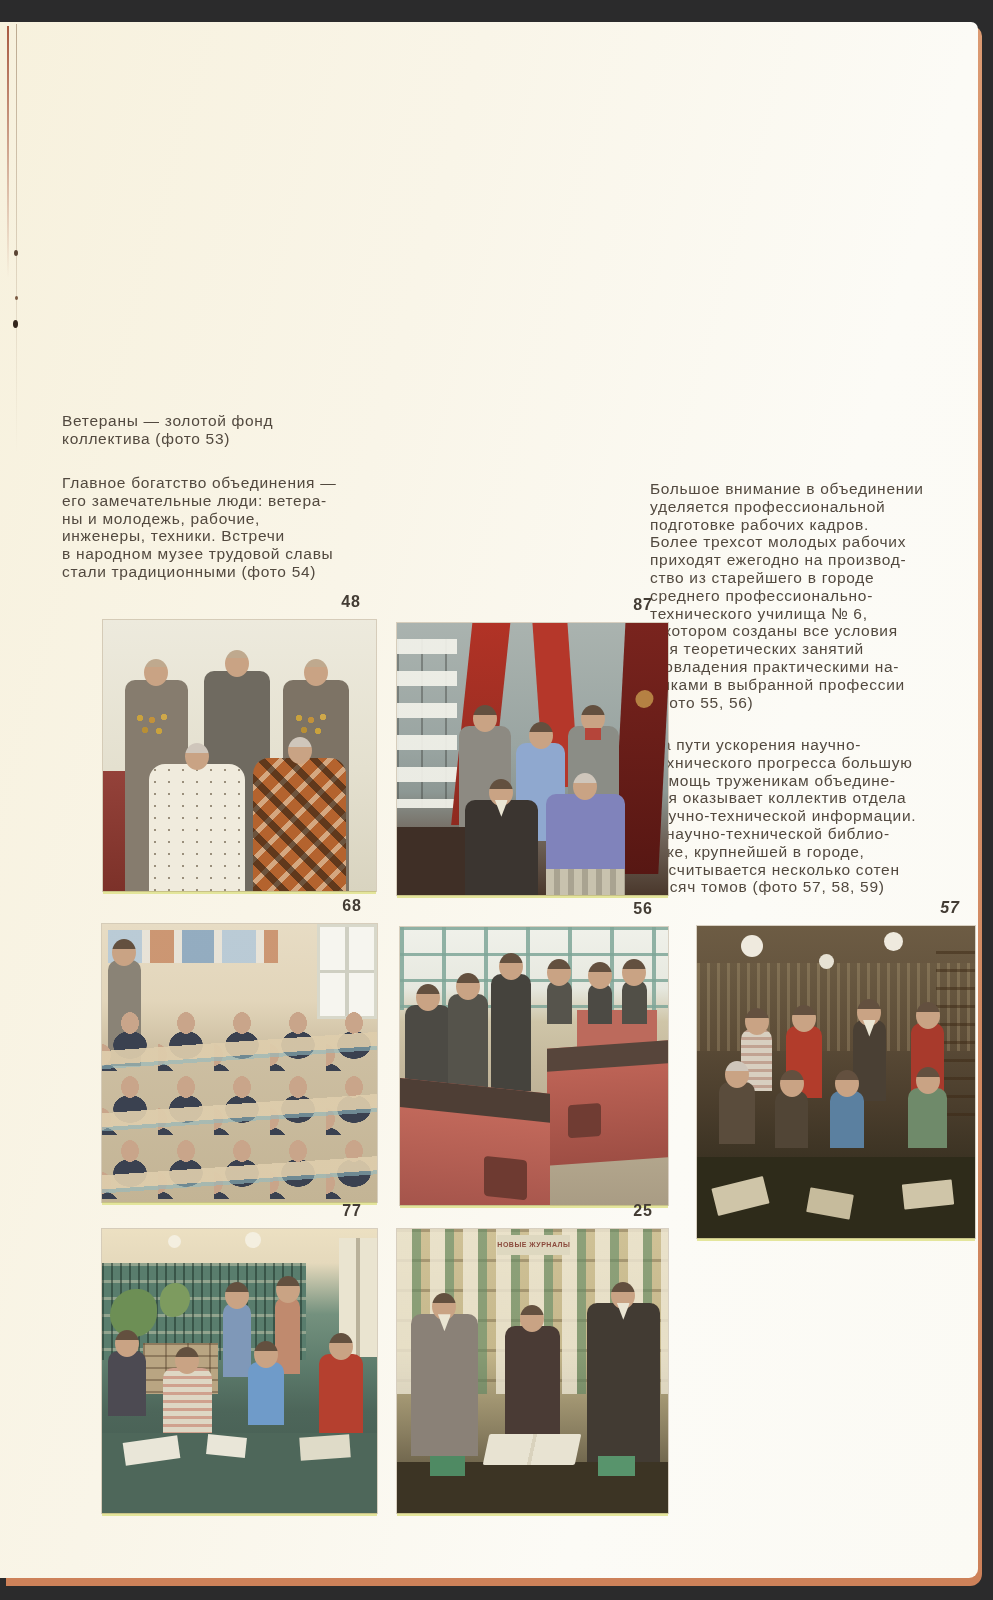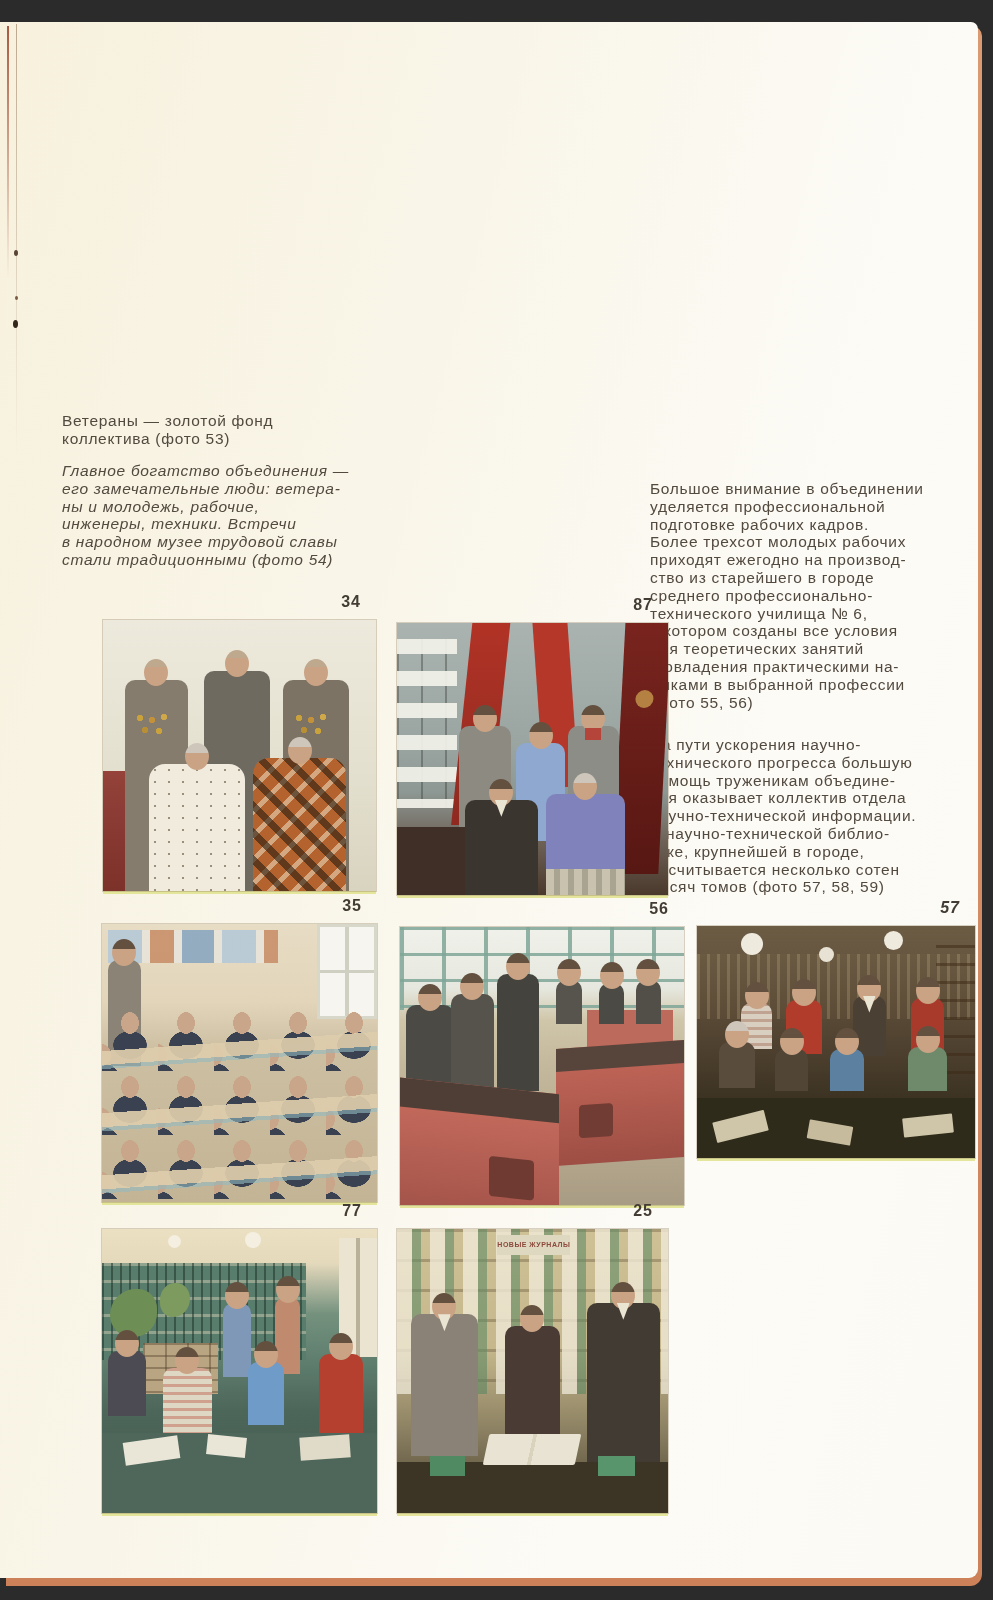--- a/index.html
+++ b/index.html
@@ -32,21 +32,21 @@
   .speck.s2{left:15px;top:296px;width:3px;height:4px;background:#7a5a42;}
   .speck.s3{left:13px;top:320px;width:5px;height:8px;background:#33261d;}
 
   
   .txt{
     position:absolute;white-space:pre-line;
     font-size:15.5px;line-height:17.8px;letter-spacing:.7px;
     color:#52493f;
   }
   #caption53{left:62px;top:412px;width:310px;}
-  #paraLeft{left:62px;top:462px;width:330px;font-style:italic;}
+  #paraLeft{left:62px;top:474px;width:330px;}
   #paraRight1{left:650px;top:480px;width:300px;}
   #paraRight2{left:650px;top:736px;width:300px;}
 
   
   .fig{position:absolute;}
   .fig .num{
     position:absolute;top:-27px;right:15px;
     font-size:16px;font-weight:700;letter-spacing:1px;color:#433c34;
   }
   .canvas{
@@ -75,22 +75,22 @@
   .shirt::after{
     content:"";position:absolute;top:0;left:50%;transform:translateX(-50%);
     width:13px;height:17px;background:#eae5d3;
     clip-path:polygon(0 0,100% 0,50% 100%);
   }
 
   
   #f53{left:63px;top:604px;width:273px;height:271px;}
   #f54{left:357px;top:607px;width:271px;height:272px;}
   #f55{left:62px;top:908px;width:275px;height:278px;}
-  #f56{left:360px;top:911px;width:268px;height:278px;padding-left:16px;}
-  #f57{left:657px;top:910px;width:278px;height:232px;font-style:italic;}
+  #f56{left:360px;top:911px;width:268px;height:278px;}
+  #f57{left:657px;top:910px;width:278px;height:312px;font-style:italic;}
   #f58{left:62px;top:1213px;width:275px;height:284px;}
   #f59{left:357px;top:1213px;width:271px;height:284px;}
 
   
   #c53{background:linear-gradient(180deg,#edeadd 0%,#e4e0cf 55%,#d9d4c0 100%);}
   #c53 .red-table{left:-8px;bottom:0;width:42px;height:120px;background:linear-gradient(180deg,#94423a,#7c3129);}
   #c53 .man1{left:8%;top:22%;width:23%;height:78%;background:#867c6e;}
   #c53 .man2{left:37%;top:19%;width:24%;height:81%;background:#6f6a60;}
   #c53 .man3{left:66%;top:22%;width:24%;height:78%;background:#7d7365;}
   #c53 .wom1{left:17%;bottom:0;width:35%;height:47%;border-radius:16px 16px 0 0;
@@ -277,21 +277,21 @@
 технического прогресса большую
 помощь труженикам объедине-
 ния оказывает коллектив отдела
 научно-технической информации.
 В научно-технической библио-
 теке, крупнейшей в городе,
 насчитывается несколько сотен
 тысяч томов (фото 57, 58, 59)</div>
 
 <figure class="fig" id="f53">
-  <span class="num">34</span>
+  <span class="num">48</span>
   <div class="canvas" id="c53">
     <div class="el red-table"></div>
     <div class="pfig bd medals man1"></div>
     <div class="pfig bd man2"></div>
     <div class="pfig bd medals man3"></div>
     <div class="pfig gh wom1"></div>
     <div class="pfig gh wom2"></div>
   </div>
 </figure>
 
@@ -305,21 +305,21 @@
     <div class="pfig stand1"></div>
     <div class="pfig stand2"></div>
     <div class="pfig stand3"></div>
     <div class="pfig shirt seat1"></div>
     <div class="pfig gh seat2"></div>
     <div class="el table54"></div>
   </div>
 </figure>
 
 <figure class="fig" id="f55">
-  <span class="num">35</span>
+  <span class="num">68</span>
   <div class="canvas" id="c55">
     <div class="el posters"></div>
     <div class="el window55"></div>
     <div class="pfig teacher"></div>
     <div class="el students"></div>
   </div>
 </figure>
 
 <figure class="fig" id="f56">
   <span class="num">56</span>

